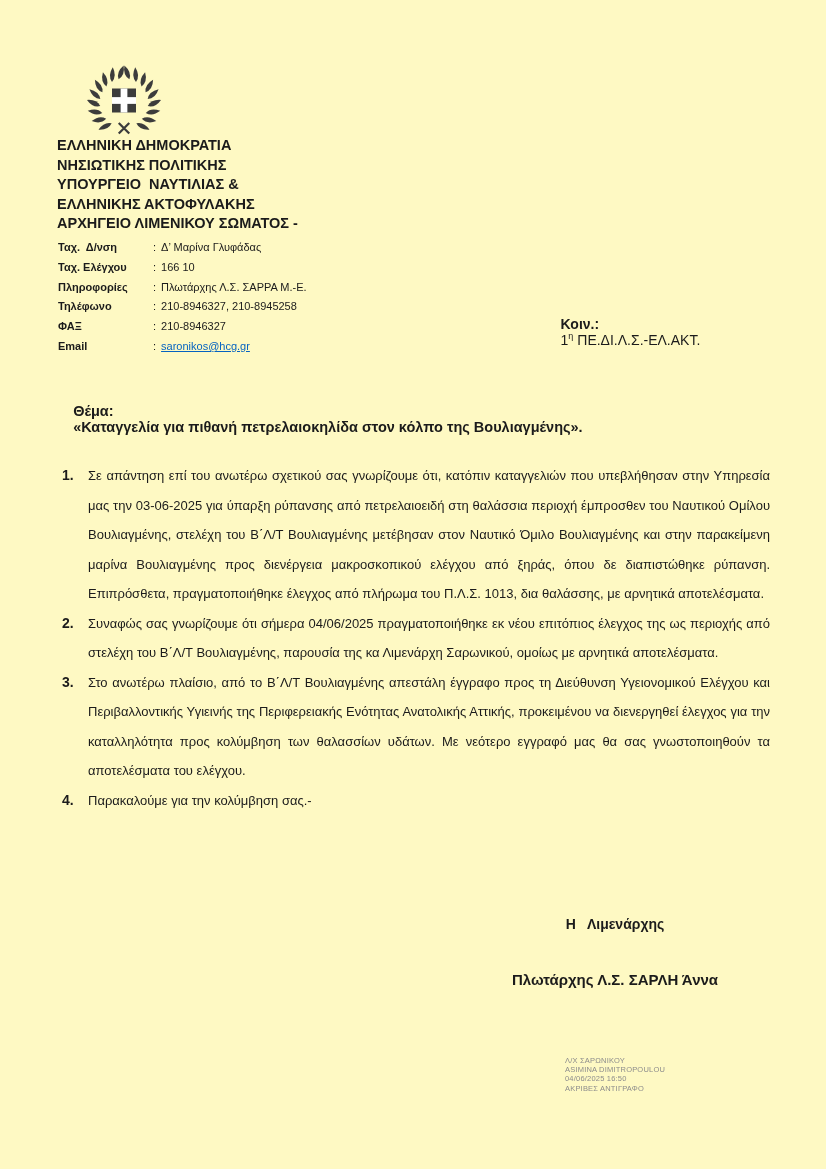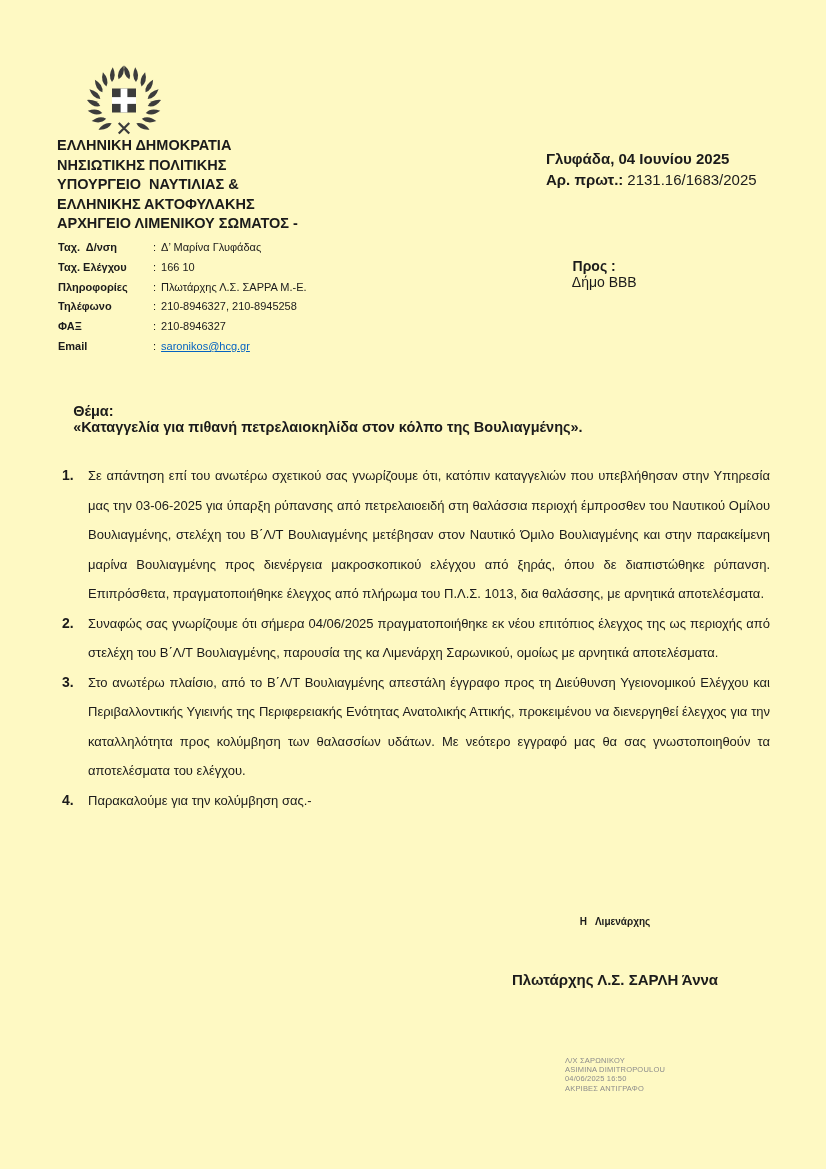--- a/index.html
+++ b/index.html
@@ -33,21 +33,21 @@
   
   .thema{position:absolute;left:57px;top:387px;width:710px;font-size:14.5px;font-weight:bold;white-space:pre-wrap;}
   .sxet{position:absolute;left:57px;top:415px;width:710px;font-size:14px;}
   .sxet .lbl{font-weight:normal;margin-right:9px;}
   
   .paras{position:absolute;left:62px;top:461px;width:708px;}
   .para{display:flex;}
   .para-num{flex:none;width:26px;font-weight:bold;font-size:14px;line-height:29.5px;}
   .para-text{flex:1;text-align:justify;font-size:13px;line-height:29.5px;}
   
-  .sig-title{position:absolute;left:450px;top:916px;width:330px;text-align:center;font-weight:bold;font-size:10px;white-space:pre;}
+  .sig-title{position:absolute;left:450px;top:916px;width:330px;text-align:center;font-weight:bold;font-size:14px;white-space:pre;}
   .sig-name{position:absolute;left:450px;top:971px;width:330px;text-align:center;font-weight:bold;font-size:15px;white-space:pre;}
   
   .stamp{position:absolute;left:565px;top:1056px;color:#8c8c8c;font-size:7.5px;line-height:9.2px;letter-spacing:.2px;}
 </style>
 </head>
 <body>
 
 <div class="page">
 
   <svg class="emblem" viewBox="0 0 100 104" aria-hidden="true">
@@ -83,26 +83,20 @@
   </svg>
 
   <div class="agency">
     <div class="agency-line">ΕΛΛΗΝΙΚΗ ΔΗΜΟΚΡΑΤΙΑ</div>
     <div class="agency-line">ΝΗΣΙΩΤΙΚΗΣ ΠΟΛΙΤΙΚΗΣ</div>
     <div class="agency-line">ΥΠΟΥΡΓΕΙΟ  ΝΑΥΤΙΛΙΑΣ &amp;</div>
     <div class="agency-line">ΕΛΛΗΝΙΚΗΣ ΑΚΤΟΦΥΛΑΚΗΣ</div>
     <div class="agency-line">ΑΡΧΗΓΕΙΟ ΛΙΜΕΝΙΚΟΥ ΣΩΜΑΤΟΣ -</div>
   </div>
 
-  <div class="dateblock">
-    <div class="place-date">Γλυφάδα, 04 Ιουνίου 2025</div>
-    <div>
-      <span class="proto-label">Αρ. πρωτ.:</span><span class="proto-value">2131.16/1683/2025</span>
-    </div>
-  </div>
 
   <div class="contact">
     <div class="contact-row">
       <span class="contact-label">Ταχ.  Δ/νση</span>
       <span class="contact-colon">:</span>
       <span class="contact-value">Δ’ Μαρίνα Γλυφάδας</span>
     </div>
     <div class="contact-row">
       <span class="contact-label">Ταχ. Ελέγχου</span>
       <span class="contact-colon">:</span>
@@ -123,25 +117,25 @@
       <span class="contact-colon">:</span>
       <span class="contact-value">210-8946327</span>
     </div>
     <div class="contact-row">
       <span class="contact-label">Email</span>
       <span class="contact-colon">:</span>
       <a class="contact-value link">saronikos@hcg.gr</a>
     </div>
   </div>
 
-  <div class="pros">
-    <span class="lbl">Προς :</span>
-    <span>Δήμο ΒΒΒ</span>
+
+  <div class="koin">
+    <span class="lbl">Κοιν.:</span>
+    <span>1</span><sup>η</sup><span> ΠΕ.ΔΙ.Λ.Σ.-ΕΛ.ΑΚΤ.</span>
   </div>
-
 
   <div class="thema">
     <span>Θέμα:</span>
     <span>«Καταγγελία για πιθανή πετρελαιοκηλίδα στον κόλπο της Βουλιαγμένης».</span>
   </div>
 
 
   <div class="paras">
     <div class="para">
       <div class="para-num">1.</div>

